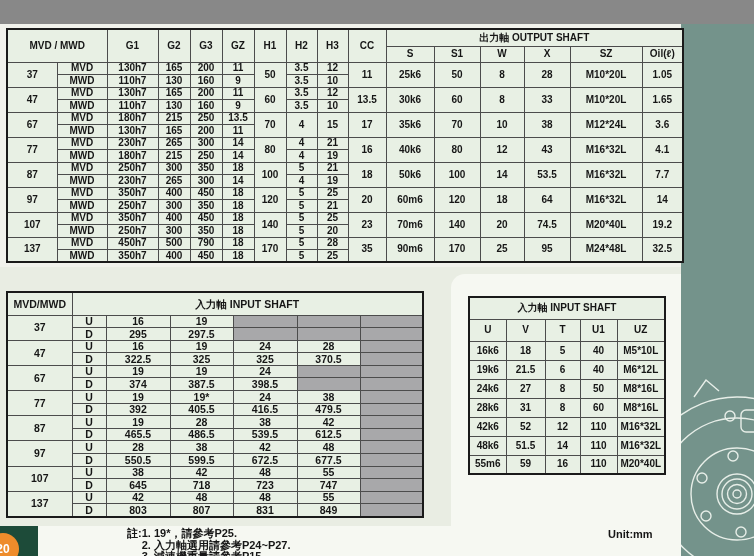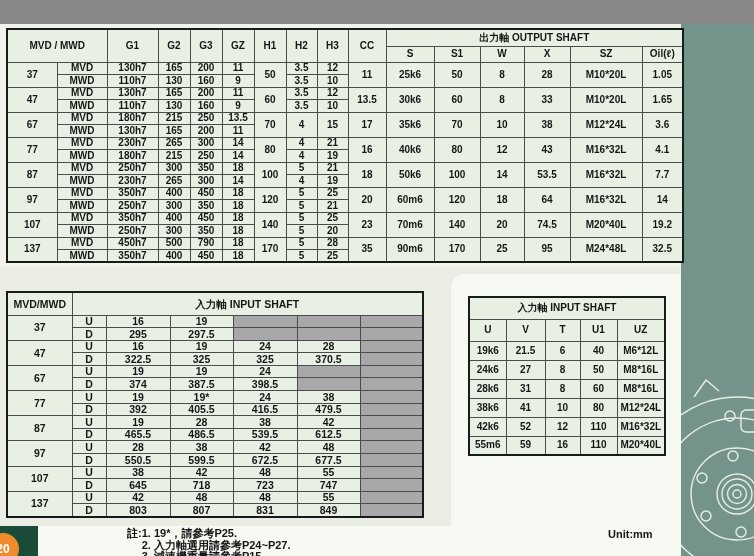--- a/index.html
+++ b/index.html
@@ -503,20 +503,27 @@
       <tr>
         <th>U</th>
         <th>V</th>
         <th>T</th>
         <th>U1</th>
         <th>UZ</th>
       </tr>
     </thead>
     <tbody id="in-body">
         <tr>
+          <td>16k6</td>
+          <td>18</td>
+          <td>5</td>
+          <td>40</td>
+          <td>M5*10L</td>
+        </tr>
+        <tr>
           <td>19k6</td>
           <td>21.5</td>
           <td>6</td>
           <td>40</td>
           <td>M6*12L</td>
         </tr>
         <tr>
           <td>24k6</td>
           <td>27</td>
           <td>8</td>
@@ -524,30 +531,30 @@
           <td>M8*16L</td>
         </tr>
         <tr>
           <td>28k6</td>
           <td>31</td>
           <td>8</td>
           <td>60</td>
           <td>M8*16L</td>
         </tr>
         <tr>
-          <td>38k6</td>
-          <td>41</td>
-          <td>10</td>
-          <td>80</td>
-          <td>M12*24L</td>
-        </tr>
-        <tr>
           <td>42k6</td>
           <td>52</td>
           <td>12</td>
+          <td>110</td>
+          <td>M16*32L</td>
+        </tr>
+        <tr>
+          <td>48k6</td>
+          <td>51.5</td>
+          <td>14</td>
           <td>110</td>
           <td>M16*32L</td>
         </tr>
         <tr>
           <td>55m6</td>
           <td>59</td>
           <td>16</td>
           <td>110</td>
           <td>M20*40L</td>
         </tr>

